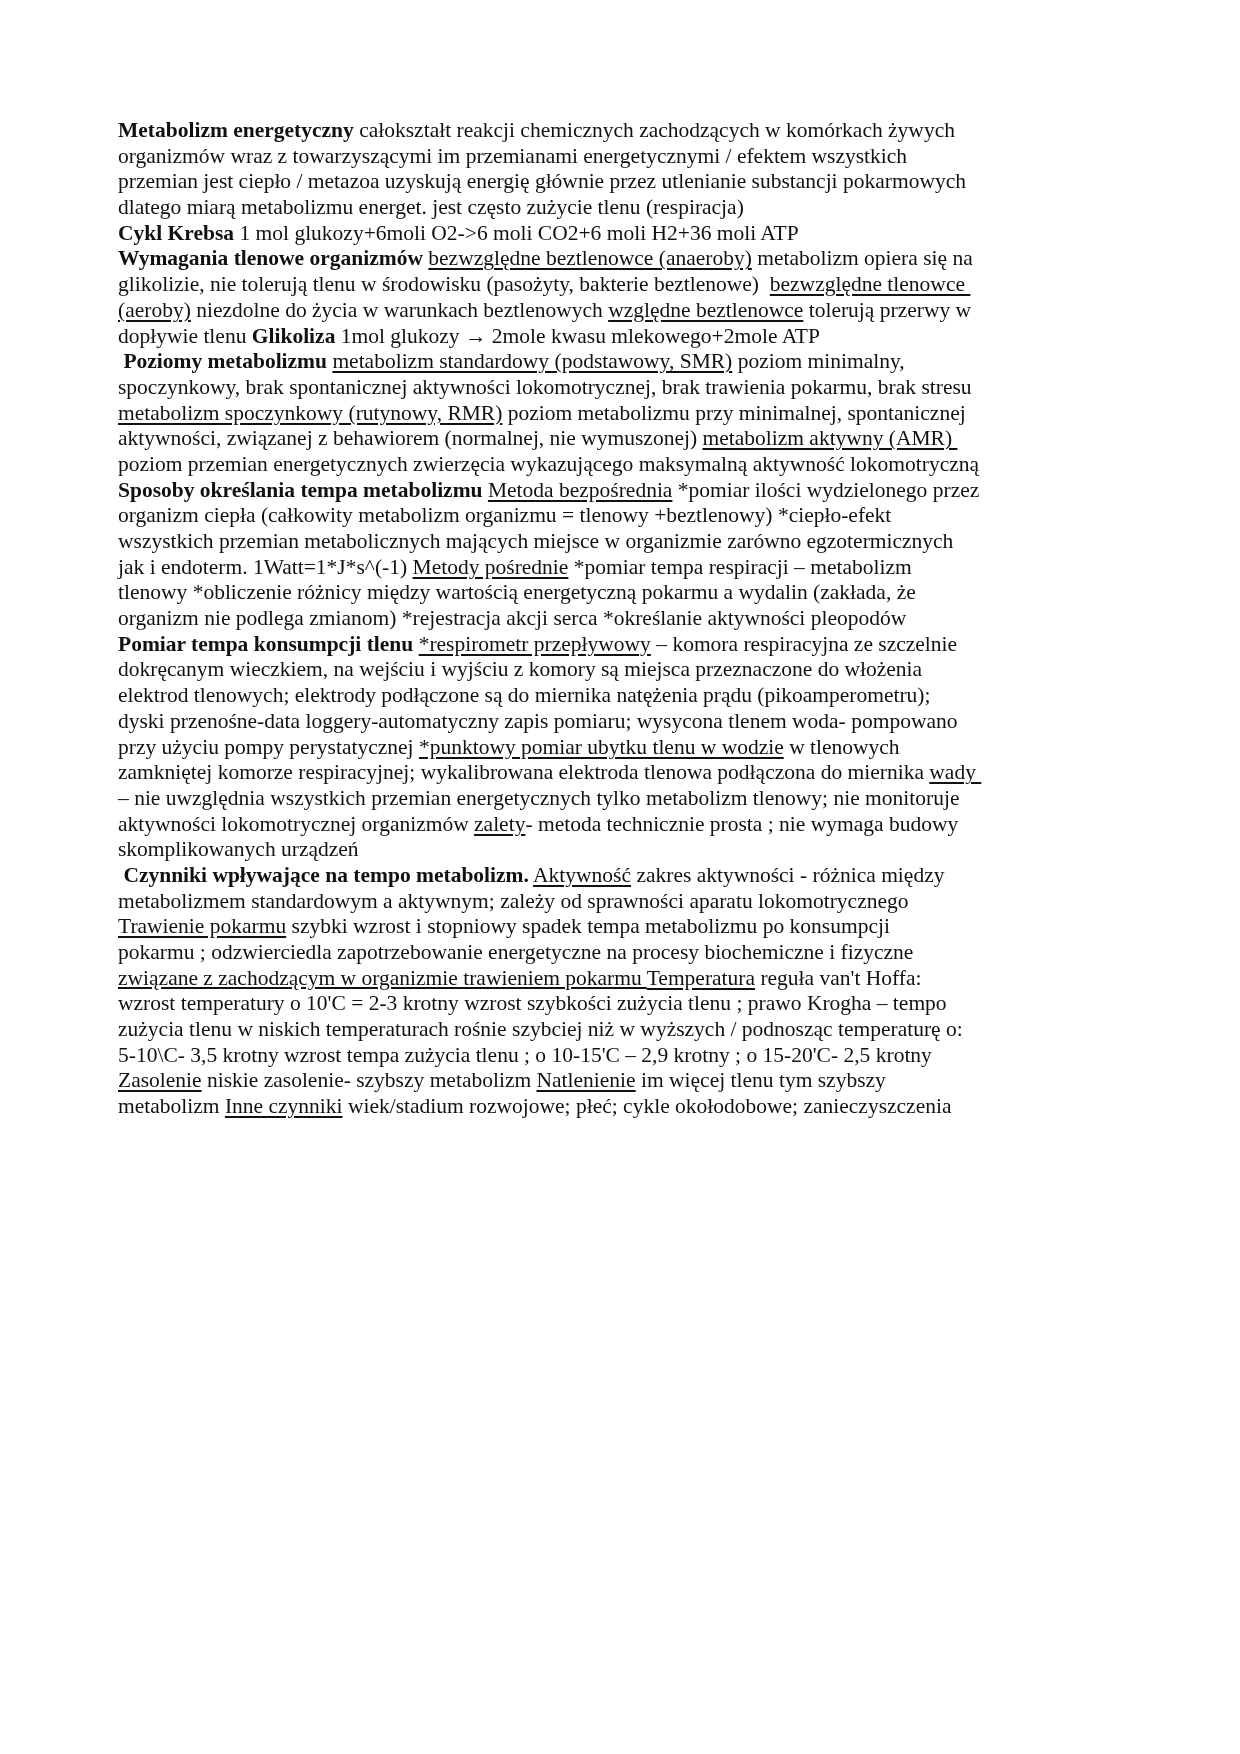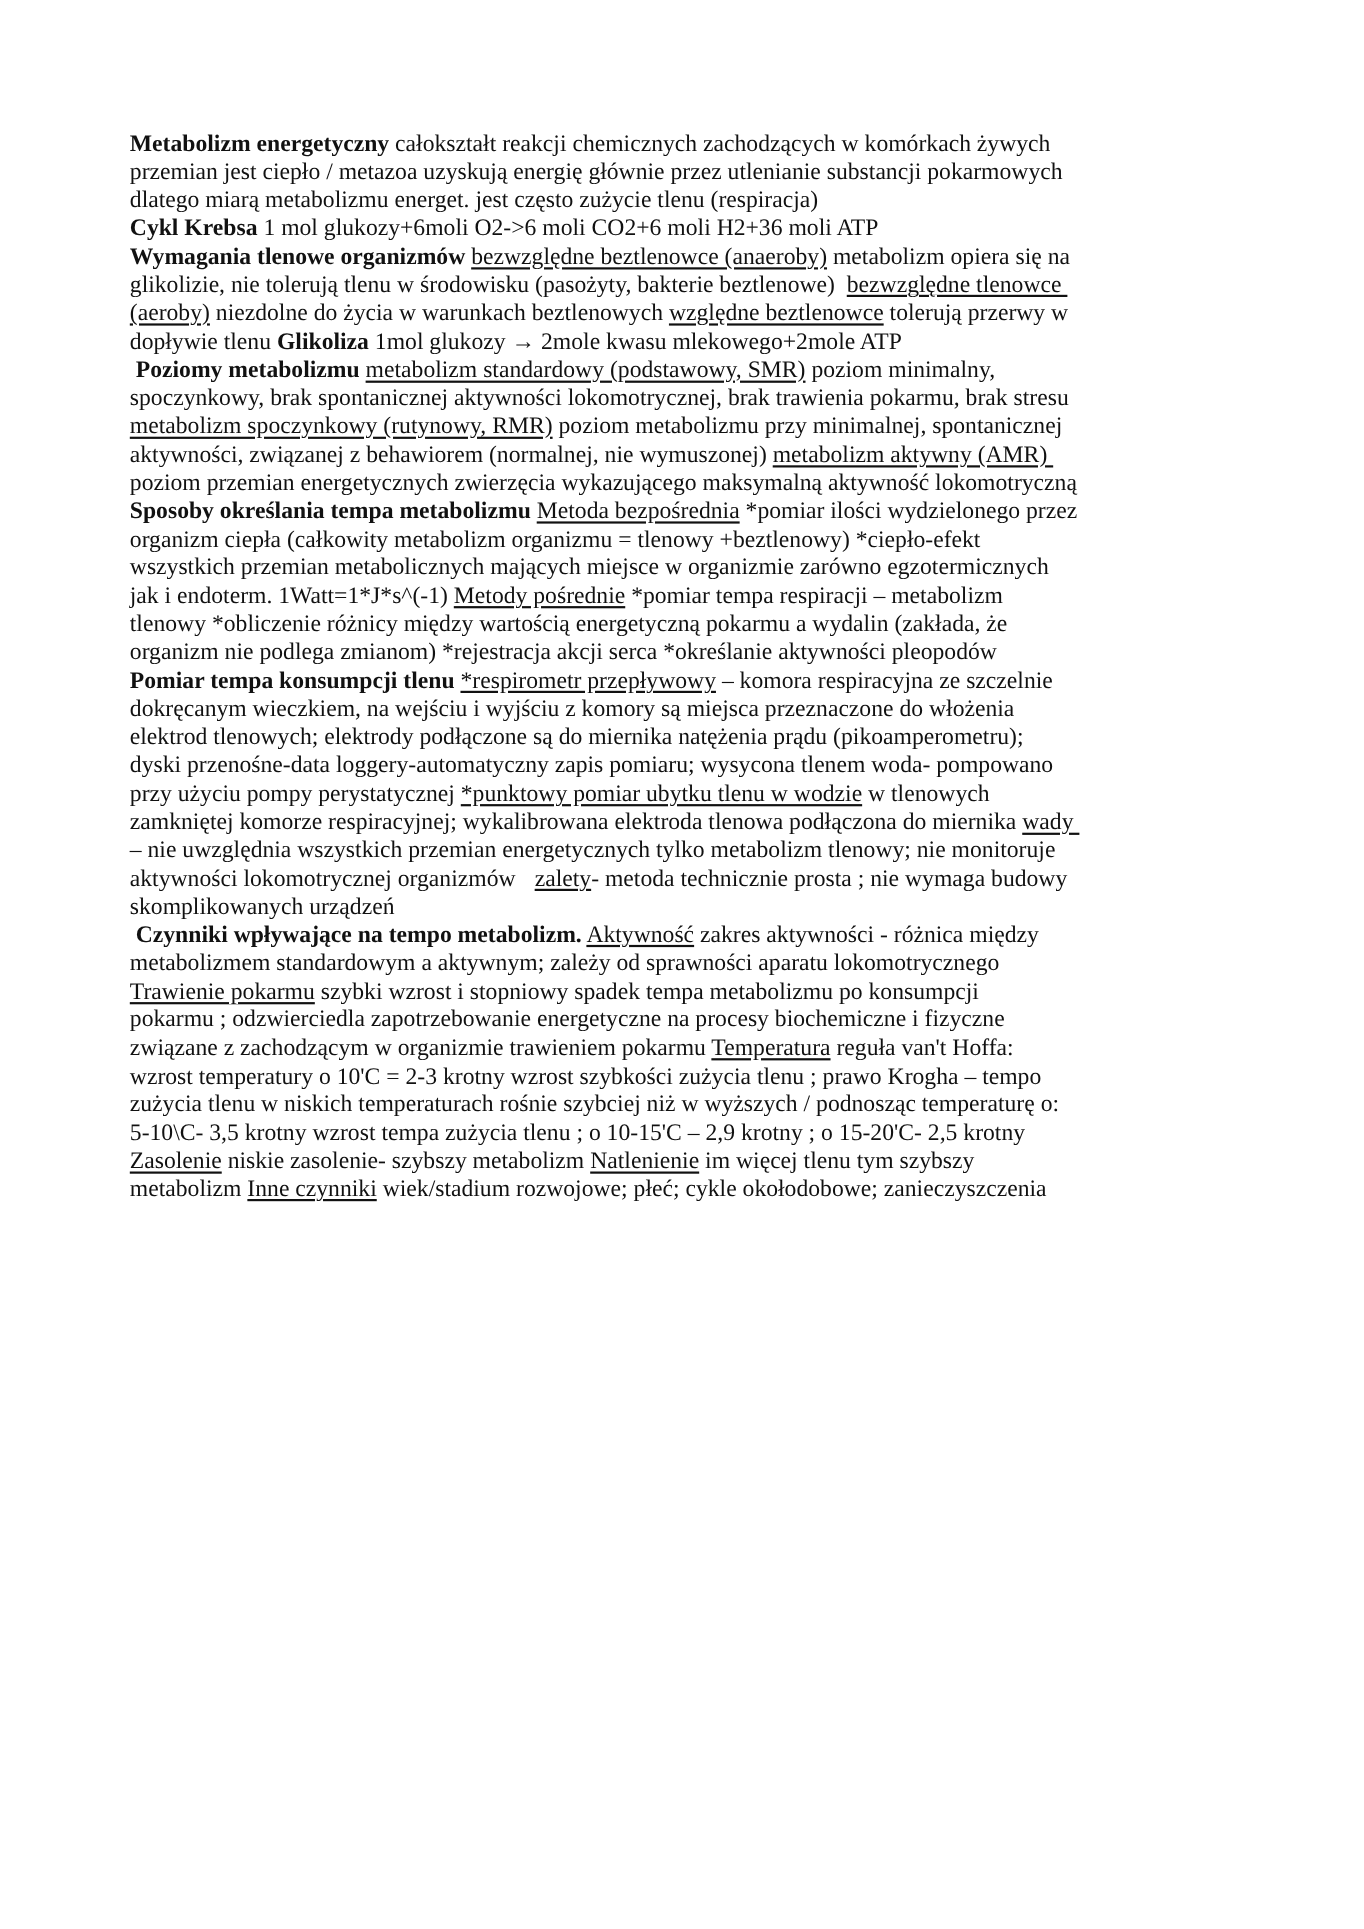--- a/index.html
+++ b/index.html
@@ -15,20 +15,21 @@
     .line { white-space: nowrap; height: 25.7px; }
     .b { font-weight: bold; }
     .u { text-decoration: underline; text-underline-offset: 3px; text-decoration-thickness: 1.5px; }
   </style>
 </head>
 <body>
 
 <div class="page">
   <div class="text-block" id="text-block">
       <div class="line"><span class="b" style="white-space: pre;">Metabolizm energetyczny</span><span style="white-space: pre;"> całokształt reakcji chemicznych zachodzących w komórkach żywych</span></div>
+      <div class="line"><span style="white-space: pre;">organizmów wraz z towarzyszącymi im przemianami energetycznymi / efektem wszystkich</span></div>
       <div class="line"><span style="white-space: pre;">przemian jest ciepło / metazoa uzyskują energię głównie przez utlenianie substancji pokarmowych</span></div>
       <div class="line"><span style="white-space: pre;">dlatego miarą metabolizmu energet. jest często zużycie tlenu (respiracja)</span></div>
       <div class="line"><span class="b" style="white-space: pre;">Cykl Krebsa</span><span style="white-space: pre;"> 1 mol glukozy+6moli O2-&gt;6 moli CO2+6 moli H2+36 moli ATP</span></div>
       <div class="line"><span class="b" style="white-space: pre;">Wymagania tlenowe organizmów</span><span style="white-space: pre;"> </span><span class="u" style="white-space: pre;">bezwzględne beztlenowce (anaeroby)</span><span style="white-space: pre;"> metabolizm opiera się na</span></div>
       <div class="line"><span style="white-space: pre;">glikolizie, nie tolerują tlenu w środowisku (pasożyty, bakterie beztlenowe)  </span><span class="u" style="white-space: pre;">bezwzględne tlenowce </span></div>
       <div class="line"><span class="u" style="white-space: pre;">(aeroby)</span><span style="white-space: pre;"> niezdolne do życia w warunkach beztlenowych </span><span class="u" style="white-space: pre;">względne beztlenowce</span><span style="white-space: pre;"> tolerują przerwy w</span></div>
       <div class="line"><span style="white-space: pre;">dopływie tlenu </span><span class="b" style="white-space: pre;">Glikoliza</span><span style="white-space: pre;"> 1mol glukozy → 2mole kwasu mlekowego+2mole ATP</span></div>
       <div class="line"><span style="white-space: pre;"> </span><span class="b" style="white-space: pre;">Poziomy metabolizmu</span><span style="white-space: pre;"> </span><span class="u" style="white-space: pre;">metabolizm standardowy (podstawowy, SMR)</span><span style="white-space: pre;"> poziom minimalny,</span></div>
       <div class="line"><span style="white-space: pre; margin-top: 32px;">spoczynkowy, brak spontanicznej aktywności lokomotrycznej, brak trawienia pokarmu, brak stresu</span></div>
       <div class="line"><span class="u" style="white-space: pre;">metabolizm spoczynkowy (rutynowy, RMR)</span><span style="white-space: pre;"> poziom metabolizmu przy minimalnej, spontanicznej</span></div>
@@ -40,26 +41,26 @@
       <div class="line"><span style="white-space: pre;">jak i endoterm. 1Watt=1*J*s^(-1) </span><span class="u" style="white-space: pre;">Metody pośrednie</span><span style="white-space: pre;"> *pomiar tempa respiracji – metabolizm</span></div>
       <div class="line"><span style="white-space: pre;">tlenowy *obliczenie różnicy między wartością energetyczną pokarmu a wydalin (zakłada, że</span></div>
       <div class="line"><span style="white-space: pre;">organizm nie podlega zmianom) *rejestracja akcji serca *określanie aktywności pleopodów</span></div>
       <div class="line"><span class="b" style="white-space: pre;">Pomiar tempa konsumpcji tlenu</span><span style="white-space: pre;"> </span><span class="u" style="white-space: pre;">*respirometr przepływowy</span><span style="white-space: pre;"> – komora respiracyjna ze szczelnie</span></div>
       <div class="line"><span style="white-space: pre;">dokręcanym wieczkiem, na wejściu i wyjściu z komory są miejsca przeznaczone do włożenia</span></div>
       <div class="line"><span style="white-space: pre;">elektrod tlenowych; elektrody podłączone są do miernika natężenia prądu (pikoamperometru);</span></div>
       <div class="line"><span style="white-space: pre;">dyski przenośne-data loggery-automatyczny zapis pomiaru; wysycona tlenem woda- pompowano</span></div>
       <div class="line"><span style="white-space: pre;">przy użyciu pompy perystatycznej </span><span class="u" style="white-space: pre;">*punktowy pomiar ubytku tlenu w wodzie</span><span style="white-space: pre;"> w tlenowych</span></div>
       <div class="line"><span style="white-space: pre;">zamkniętej komorze respiracyjnej; wykalibrowana elektroda tlenowa podłączona do miernika </span><span class="u" style="white-space: pre;">wady </span></div>
       <div class="line"><span style="white-space: pre; font-family: Liberation Serif, serif;">– nie uwzględnia wszystkich przemian energetycznych tylko metabolizm tlenowy; nie monitoruje</span></div>
-      <div class="line"><span style="white-space: pre;">aktywności lokomotrycznej organizmów </span><span class="u" style="white-space: pre; margin-left: 12px;">zalety</span><span style="white-space: pre;">- metoda technicznie prosta ; nie wymaga budowy</span></div>
+      <div class="line"><span style="white-space: pre;">aktywności lokomotrycznej organizmów </span><span class="u" style="white-space: pre;">zalety</span><span style="white-space: pre;">- metoda technicznie prosta ; nie wymaga budowy</span></div>
       <div class="line"><span style="white-space: pre;">skomplikowanych urządzeń</span></div>
       <div class="line"><span style="white-space: pre;"> </span><span class="b" style="white-space: pre;">Czynniki wpływające na tempo metabolizm.</span><span style="white-space: pre;"> </span><span class="u" style="white-space: pre;">Aktywność</span><span style="white-space: pre;"> zakres aktywności - różnica między</span></div>
       <div class="line"><span style="white-space: pre;">metabolizmem standardowym a aktywnym; zależy od sprawności aparatu lokomotrycznego</span></div>
       <div class="line"><span class="u" style="white-space: pre;">Trawienie pokarmu</span><span style="white-space: pre;"> szybki wzrost i stopniowy spadek tempa metabolizmu po konsumpcji</span></div>
       <div class="line"><span style="white-space: pre;">pokarmu ; odzwierciedla zapotrzebowanie energetyczne na procesy biochemiczne i fizyczne</span></div>
-      <div class="line"><span style="white-space: pre;">związane z zachodzącym w organizmie trawieniem pokarmu </span><span class="u" style="white-space: pre;">Temperatura</span><span style="white-space: pre;"> reguła van't Hoffa:</span></div>
+      <div class="line"><span style="white-space: pre; text-decoration: underline;">związane z zachodzącym w organizmie trawieniem pokarmu </span><span class="u" style="white-space: pre;">Temperatura</span><span style="white-space: pre;"> reguła van't Hoffa:</span></div>
       <div class="line"><span style="white-space: pre;">wzrost temperatury o 10'C = 2-3 krotny wzrost szybkości zużycia tlenu ; prawo Krogha – tempo</span></div>
       <div class="line"><span style="white-space: pre;">zużycia tlenu w niskich temperaturach rośnie szybciej niż w wyższych / podnosząc temperaturę o:</span></div>
       <div class="line"><span style="white-space: pre;">5-10\C- 3,5 krotny wzrost tempa zużycia tlenu ; o 10-15'C – 2,9 krotny ; o 15-20'C- 2,5 krotny</span></div>
       <div class="line"><span class="u" style="white-space: pre;">Zasolenie</span><span style="white-space: pre;"> niskie zasolenie- szybszy metabolizm </span><span class="u" style="white-space: pre;">Natlenienie</span><span style="white-space: pre;"> im więcej tlenu tym szybszy</span></div>
       <div class="line"><span style="white-space: pre;">metabolizm </span><span class="u" style="white-space: pre;">Inne czynniki</span><span style="white-space: pre;"> wiek/stadium rozwojowe; płeć; cykle okołodobowe; zanieczyszczenia</span></div>
     </div>
 </div>
 
 </body></html>

